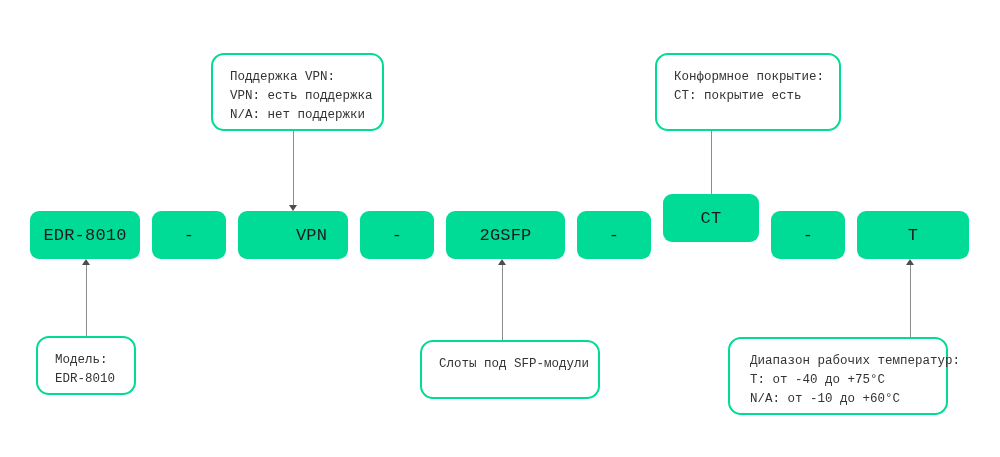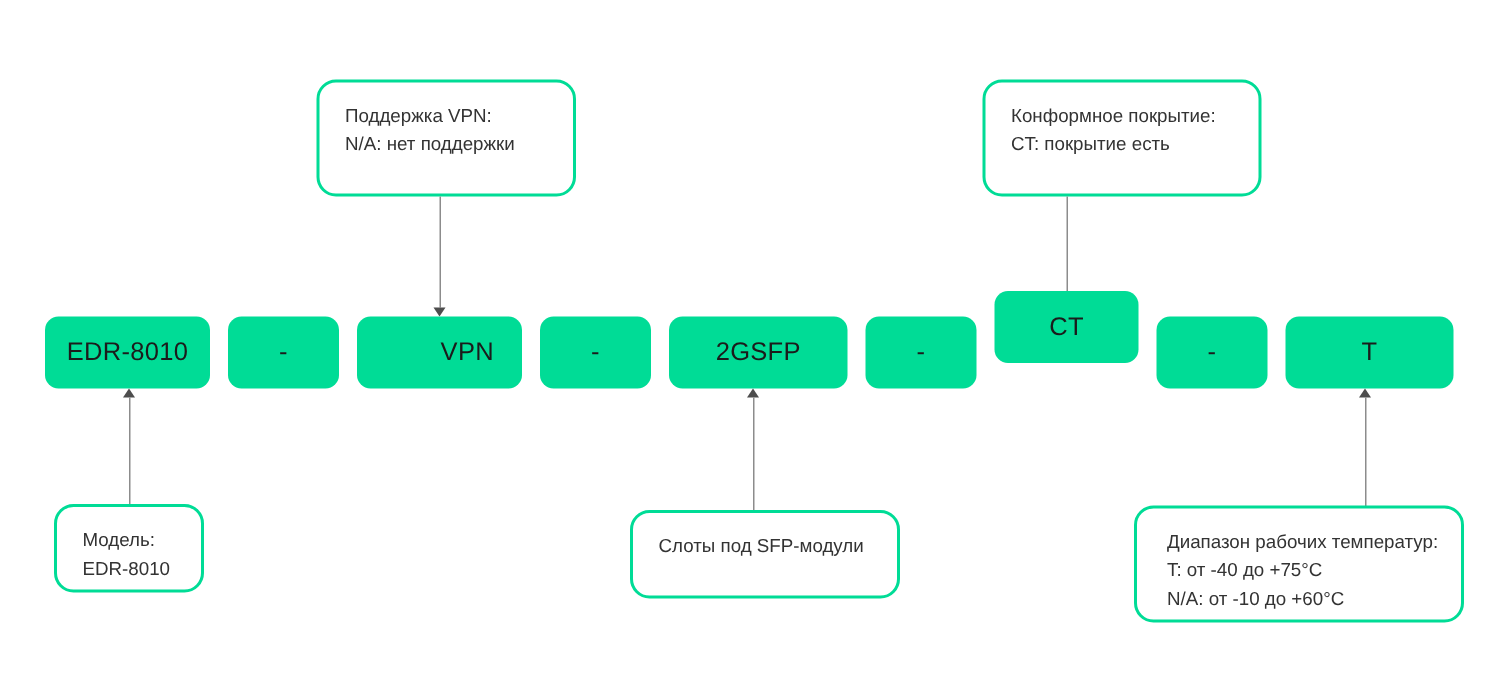--- a/index.html
+++ b/index.html
@@ -2,21 +2,21 @@
 <html><head>
 <meta charset="utf-8">
 <style>
   html,body{margin:0;padding:0;}
   body{
     width:1000px;height:457px;
     background:#ffffff;
     font-family:"Liberation Sans","DejaVu Sans",sans-serif;
     overflow:hidden;
   }
-  #diagram{position:relative;width:980px;height:457px;}
+  #diagram{position:relative;width:980px;height:457px;font-family:Liberation Mono, monospace;}
 
   
   .chip{
     position:absolute;
     height:48px;
     background:#00DC96;
     border-radius:9px;
     display:flex;
     align-items:center;
     justify-content:center;
@@ -61,20 +61,21 @@
   .conn.down .head{border-top:6px solid #4d4d4d;}
   .conn.up   .head{border-bottom:6px solid #4d4d4d;}
 </style>
 </head>
 <body>
 
 <div id="diagram">
 
   <div class="callout" style="left:211px;top:53px;width:173px;height:78px;">
     <span class="ln">Поддержка VPN:</span>
+    <span class="ln">VPN: есть поддержка</span>
     <span class="ln">N/A: нет поддержки</span>
   </div>
 
   <div class="callout" style="left:619px;top:53px;width:186px;height:78px;margin-left:36px;">
     <span class="ln">Конформное покрытие:</span>
     <span class="ln">CT: покрытие есть</span>
   </div>
 
   <div class="conn down" style="left:292.5px;top:131px;">
     <div class="stem" style="height:74px;"></div>
@@ -139,19 +140,19 @@
 
   <div class="callout" style="left:36px;top:336px;width:100px;height:59px;">
     <span class="ln">Модель:</span>
     <span class="ln">EDR-8010</span>
   </div>
 
   <div class="callout" style="left:420px;top:340px;width:180px;height:59px;">
     <span class="ln">Слоты под SFP-модули</span>
   </div>
 
-  <div class="callout" style="left:756px;top:337px;width:220px;height:78px;padding-left:20px;">
+  <div class="callout" style="left:728px;top:337px;width:220px;height:78px;padding-left:20px;">
     <span class="ln">Диапазон рабочих температур:</span>
     <span class="ln">T: от -40 до +75°C</span>
     <span class="ln">N/A: от -10 до +60°C</span>
   </div>
 
 </div>
 
 </body></html>

